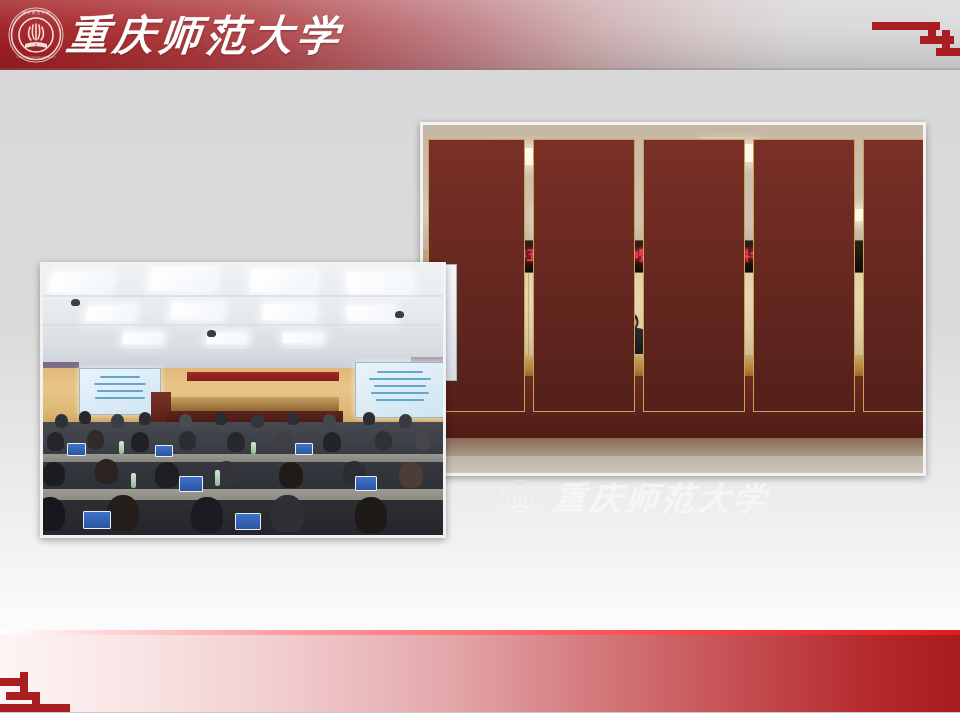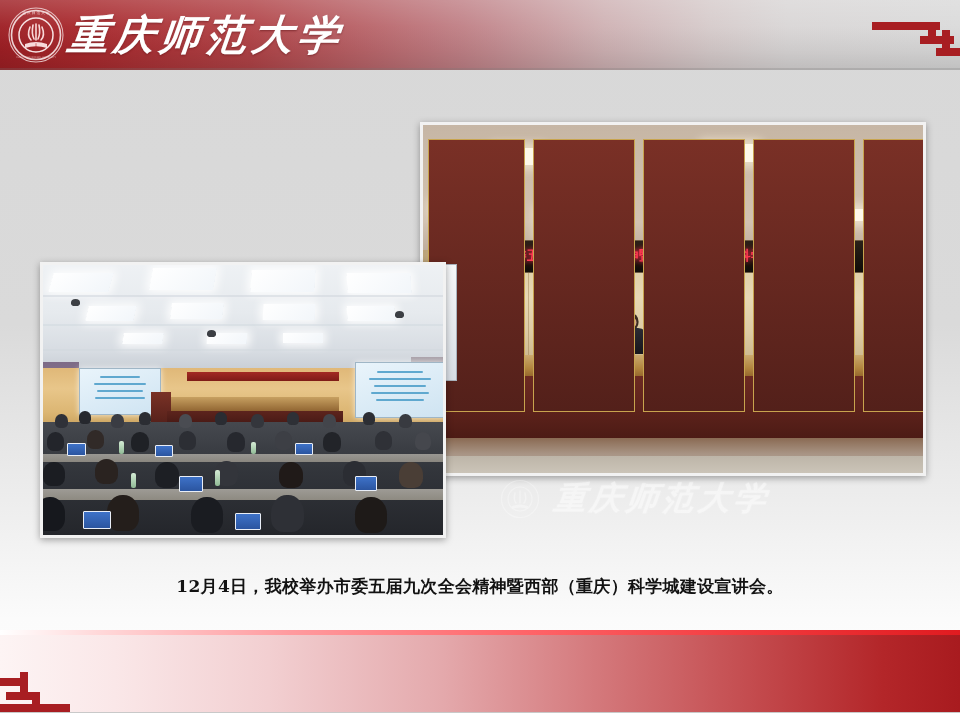--- a/index.html
+++ b/index.html
@@ -374,23 +374,20 @@
           <path d="M20 12 L20 24"></path>
             <path d="M15 14 C14 18,14 22,16 24"></path>
             <path d="M25 14 C26 18,26 22,24 24"></path>
         </g>
         <path d="M12 27 Q20 24 28 27 L28 30 Q20 27 12 30 Z" fill="#ffffff" opacity=".85"></path>
       </svg>
     </div>
     <div class="wm-text">重庆师范大学</div>
   </div>
 
-  <div class="caption">
-    <span>12月4日，我校举办市委五届九次全会精神暨西部（重庆）科学城建设宣讲会。</span>
-  </div>
 
   <div class="footer"></div>
   <div class="footer-top"></div>
 
   <div class="orn-bl">
     <svg viewBox="0 0 118 62" width="118" height="62" aria-hidden="true">
       <g fill="#a81e22">
         <rect x="20" y="22" width="8" height="24"></rect>
         <rect x="0" y="28" width="26" height="8"></rect>
         <rect x="6" y="42" width="34" height="8"></rect>

